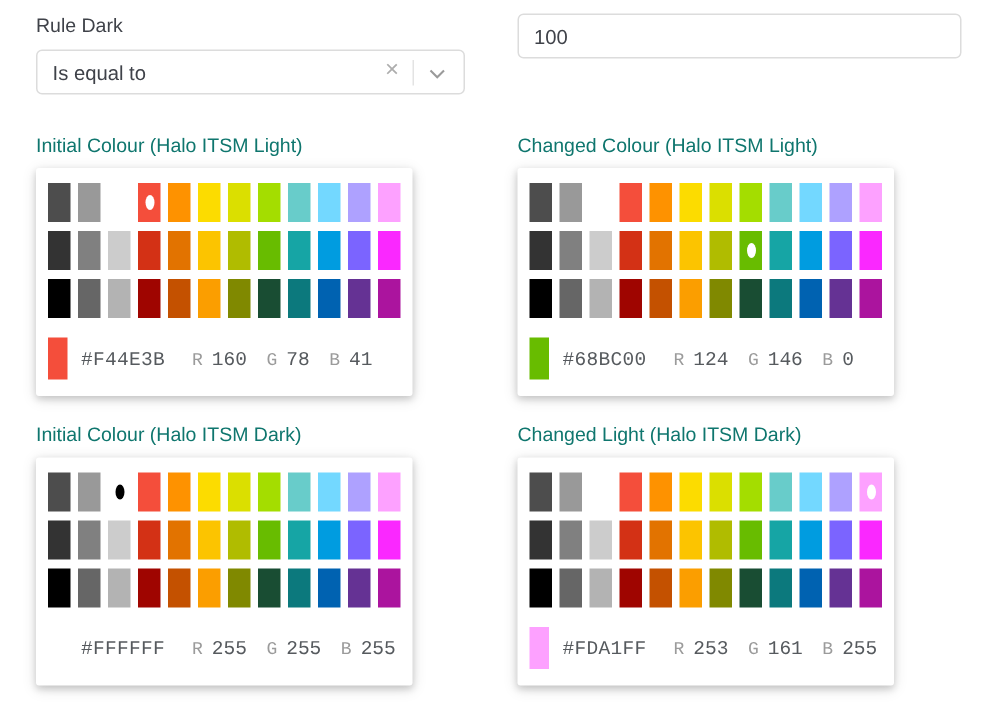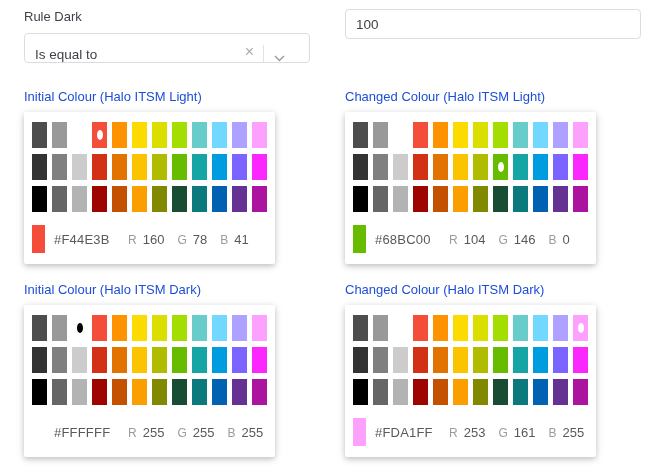--- a/index.html
+++ b/index.html
@@ -9,47 +9,47 @@
     font-family: "Liberation Sans", "DejaVu Sans", sans-serif;
     color: #43464b;
   }
   .page { padding: 9px 0 0 24px; }
   .grid2 { display: grid; grid-template-columns: 296px 296px; column-gap: 25px; }
 
   
   .field-label { display: block; font-size: 13px; color: #3f4249; margin-bottom: 9px; }
   .select {
     width: 286px; height: 30px; border: 1px solid #dcdcdc; border-radius: 4px;
-    background: #fff; display: flex; align-items: flex-end; padding: 0 18px 0 10px;
+    background: #fff; display: flex; align-items: center; padding: 0 6px 0 10px;
     font-size: 13.5px; color: #3f4249; cursor: pointer;
   }
   .select-value { flex: 1 1 auto; white-space: nowrap; overflow: hidden; }
   .clear-x { color: #adadad; font-size: 16px; line-height: 1; padding: 0 9px 2px 6px; cursor: pointer; }
   .v-divider { width: 1px; height: 17px; background: #e3e3e3; flex: none; }
   .chev { display: flex; align-items: center; padding: 2px 6px 0 10px; cursor: pointer; }
   .text-input {
     width: 296px; height: 30px; border: 1px solid #dcdcdc; border-radius: 4px;
     padding: 0 10px; font-size: 13.5px; color: #3f4249; font-family: inherit; outline: none;
     background: #fff;
   }
 
   
   .pickers { margin-top: 26px; row-gap: 18px; }
-  .picker-title { font-size: 13px; color: #1d4ed8; margin-bottom: 8px; }
+  .picker-title { font-size: 13px; color: #0f766e; margin-bottom: 8px; }
   .picker-card {
     width: 251px; background: #fff; border-radius: 2px; padding: 10px 8px;
     box-shadow: 0 2px 10px rgba(0,0,0,.12), 0 2px 5px rgba(0,0,0,.16);
   }
   .swatch-grid { display: grid; grid-template-columns: repeat(12, 15px); column-gap: 5px; row-gap: 6px; }
   .swatch { width: 15px; height: 26px; position: relative; cursor: pointer; }
   .dot {
     position: absolute; left: 50%; top: 50%; transform: translate(-50%, -50%);
     width: 6px; height: 10px; border-radius: 50%; display: block;
   }
-  .info-row { display: flex; align-items: center; margin-top: 12px; height: 30px; font-size: 13px; }
+  .info-row { display: flex; align-items: center; margin-top: 12px; height: 30px; font-size: 13px; font-family: Liberation Mono, monospace; }
   .chip { width: 13px; height: 28px; margin-right: 9px; flex: none; }
   .hex { color: #565a5e; letter-spacing: .2px; min-width: 64px; margin-right: 10px; }
   .comp { display: inline-flex; align-items: baseline; margin-right: 13px; }
   .comp-label { color: #9b9b9b; font-size: 12px; margin-right: 6px; }
   .comp-value { color: #565a5e; }
 </style>
 </head>
 <body>
 
 <div class="page">
@@ -178,21 +178,21 @@
             <span class="swatch" title="#0C797D" style="background: rgb(12, 121, 125);"></span>
             <span class="swatch" title="#0062B1" style="background: rgb(0, 98, 177);"></span>
             <span class="swatch" title="#653294" style="background: rgb(101, 50, 148);"></span>
             <span class="swatch" title="#AB149E" style="background: rgb(171, 20, 158);"></span>
           </div>
         <div class="info-row">
           <span class="chip" style="background: rgb(104, 188, 0);"></span>
           <span class="hex">#68BC00</span>
           <span class="comp">
               <span class="comp-label">R</span>
-              <span class="comp-value">104</span>
+              <span class="comp-value">124</span>
             </span>
           <span class="comp">
               <span class="comp-label">G</span>
               <span class="comp-value">146</span>
             </span>
           <span class="comp">
               <span class="comp-label">B</span>
               <span class="comp-value">0</span>
             </span>
         </div>
@@ -255,21 +255,21 @@
             </span>
           <span class="comp">
               <span class="comp-label">B</span>
               <span class="comp-value">255</span>
             </span>
         </div>
       </div>
     </div>
 
     <div class="picker-block">
-      <div class="picker-title">Changed Colour (Halo ITSM Dark)</div>
+      <div class="picker-title">Changed Light (Halo ITSM Dark)</div>
       <div class="picker-card">
         <div class="swatch-grid">
             <span class="swatch" title="#4D4D4D" style="background: rgb(77, 77, 77);"></span>
             <span class="swatch" title="#999999" style="background: rgb(153, 153, 153);"></span>
             <span class="swatch" title="#FFFFFF" style="background: rgb(255, 255, 255);"></span>
             <span class="swatch" title="#F44E3B" style="background: rgb(244, 78, 59);"></span>
             <span class="swatch" title="#FE9200" style="background: rgb(254, 146, 0);"></span>
             <span class="swatch" title="#FCDC00" style="background: rgb(252, 220, 0);"></span>
             <span class="swatch" title="#DBDF00" style="background: rgb(219, 223, 0);"></span>
             <span class="swatch" title="#A4DD00" style="background: rgb(164, 221, 0);"></span>

